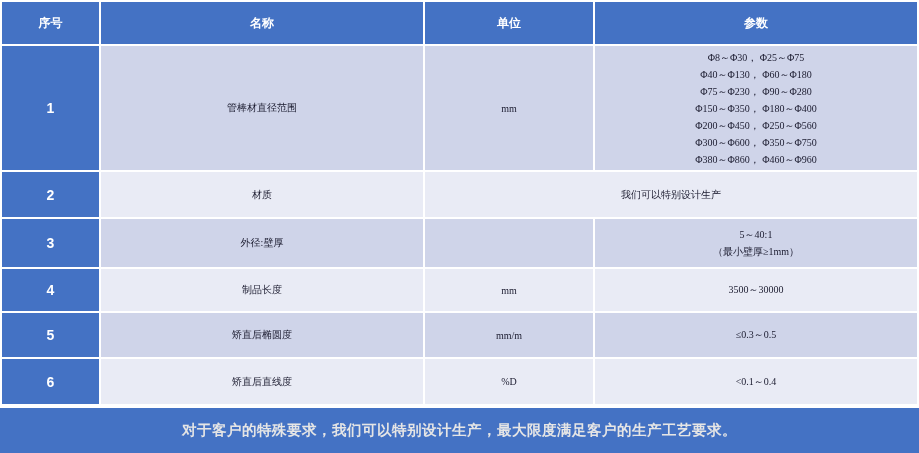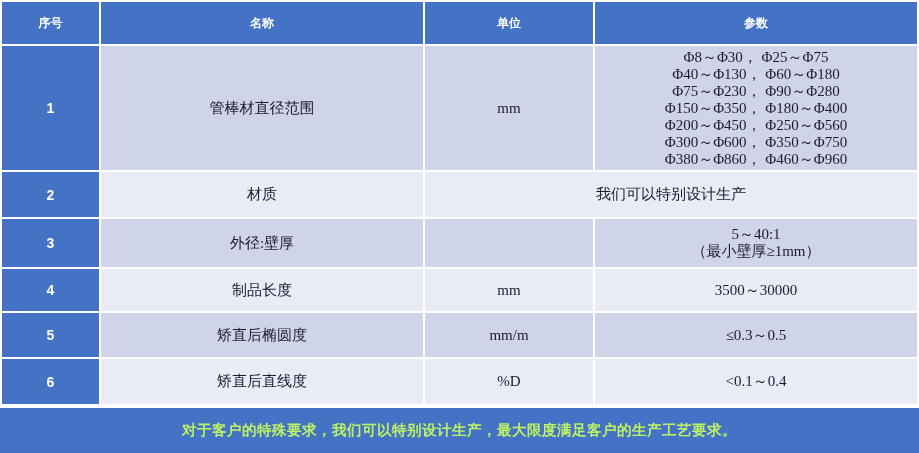--- a/index.html
+++ b/index.html
@@ -44,21 +44,21 @@
     background: #4472C4;
     color: #ffffff;
     font-family: "Liberation Sans", "DejaVu Sans", sans-serif;
     font-weight: bold;
     font-size: 14px;
   }
   tr.odd  td.cell { background: #CFD4E9; }
   tr.even td.cell { background: #E9EBF5; margin-top: 32px; }
   td.cell {
     color: #1B1B2F;
-    font-size: 15px;
+    font-size: 10px;
   }
   tr.r1 td { height: 124px; }
   tr.r2 td { height: 45px; }
   tr.r3 td { height: 48px; }
   tr.r4 td { height: 42px; }
   tr.r5 td { height: 44px; }
   tr.r6 td { height: 45px; }
 
   .param-line {
     line-height: 17px;
@@ -69,21 +69,21 @@
     left: 0;
     top: 408px;
     width: 919px;
     height: 45px;
     background: #4472C4;
     display: flex;
     align-items: center;
     justify-content: center;
   }
   .footer-bar span {
-    color: #bef264;
+    color: #e5e5e5;
     font-family: "Liberation Sans", "DejaVu Sans", sans-serif;
     font-weight: bold;
     font-size: 14.5px;
     letter-spacing: 0.5px;
   }
 </style>
 </head>
 <body>
 
 <div class="canvas">

